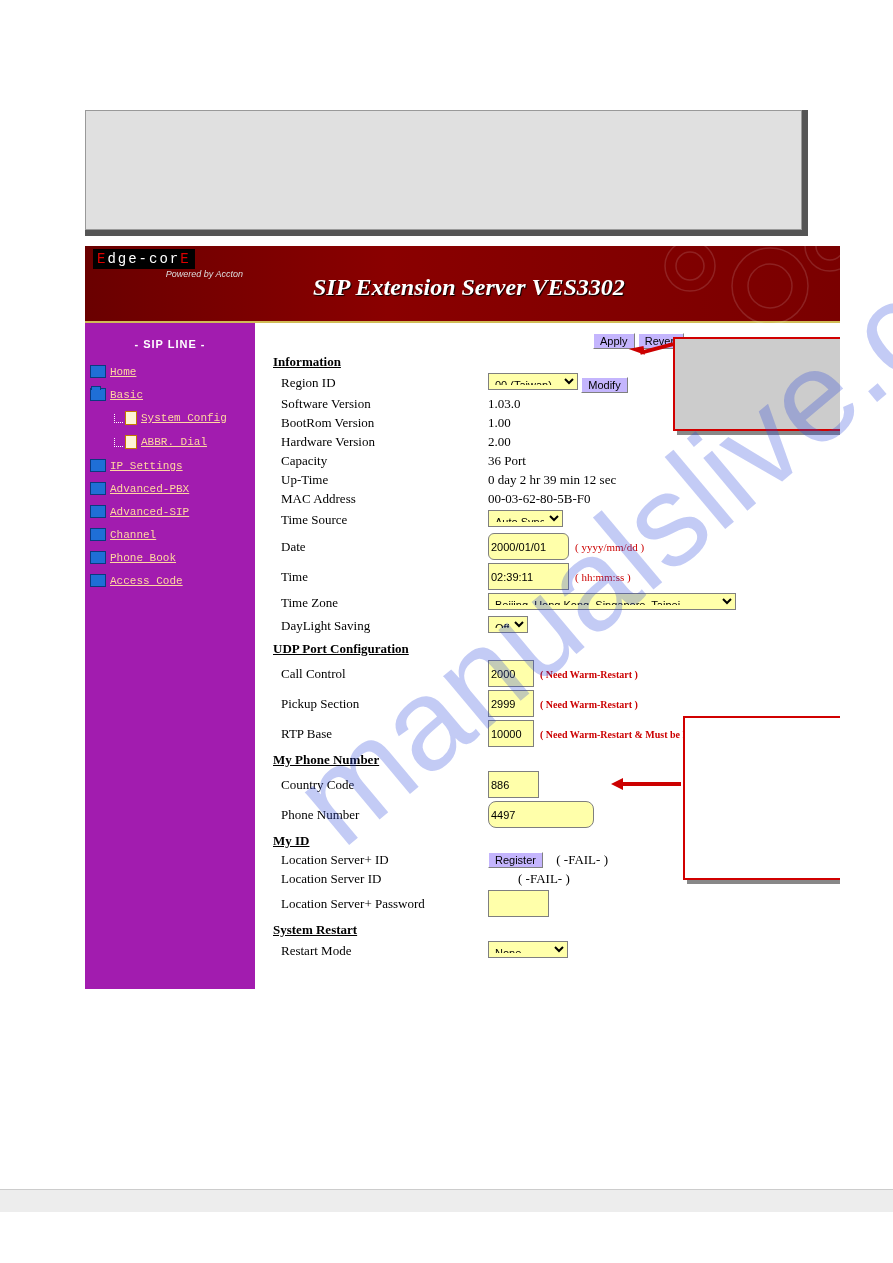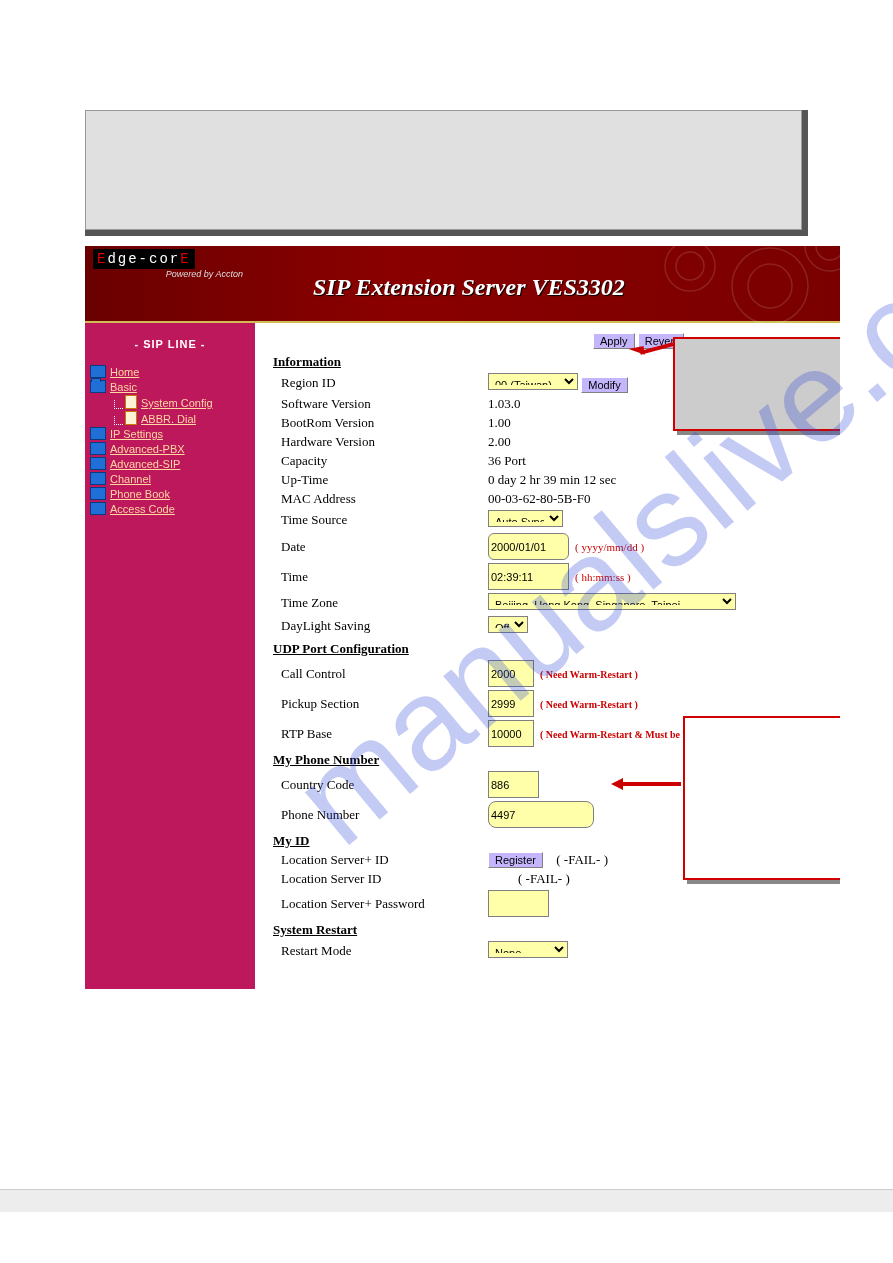--- a/index.html
+++ b/index.html
@@ -79,37 +79,38 @@
     top:-10px;
     width:200px;
     height:90px;
     opacity:0.13;
     pointer-events:none;
   }
   .gear-deco svg{width:100%;height:100%;}
   .content-flex{ display:flex; }
   .sidebar{
     width:160px;
-    background:#be185d;
+    background:#a21caf;
     padding: 15px 5px 30px 5px;
     color:#fff;
     font-size:11px;
   }
   .sidebar .sip-line-title{
     text-align:center;
     font-weight:bold;
     letter-spacing:1px;
     margin-bottom:15px;
     color:#fff;
   }
   .nav-item{
     display:flex;
-    align-items:flex-end;
-    margin:2px 0;
+    align-items:center;
+    margin:10px 0;
     cursor:pointer;
+    font-family:Liberation Mono, monospace;
   }
   .nav-item .folder-icon{
     width:14px;height:11px;
     display:inline-block;
     background:#1f6fd6;
     border:1px solid #0a3a80;
     margin-right:4px;
     position:relative;
   }
   .nav-item .folder-icon.open::before{

